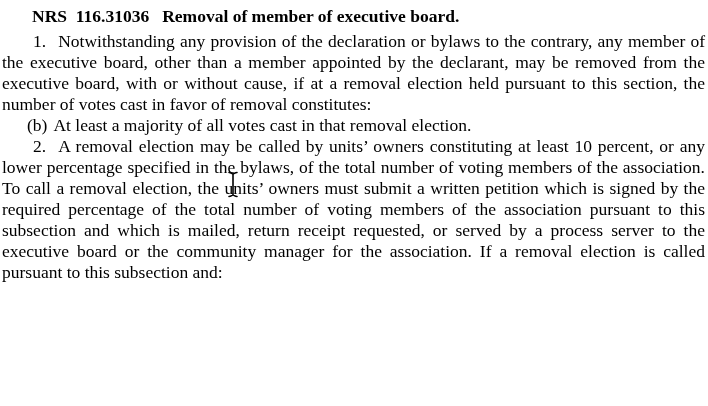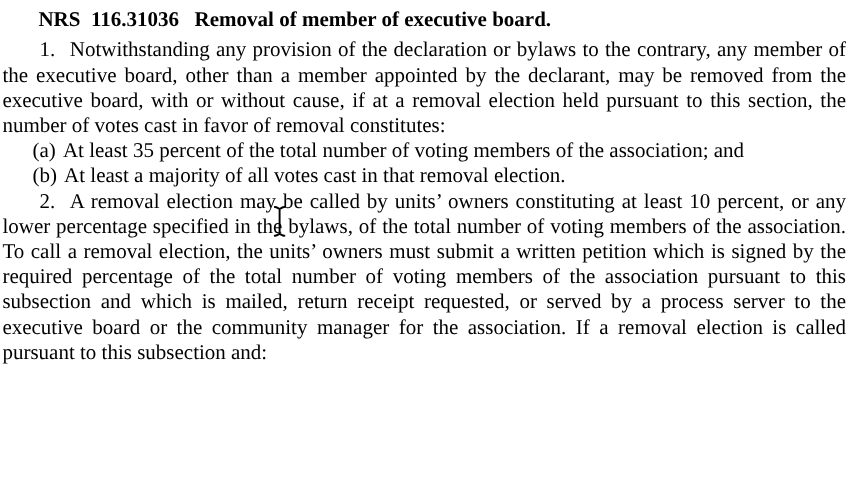--- a/index.html
+++ b/index.html
@@ -51,21 +51,20 @@
 </style>
 </head>
 <body>
 
 <div class="page">
 
   <h1 class="heading"><span>NRS&nbsp;&nbsp;116.31036</span><span class="hgap"></span><span>Removal of member of executive board.</span></h1>
 
   <p class="para num"><span class="marker">1.</span><span>Notwithstanding any provision of the declaration or bylaws to the contrary, any member of the executive board, other than a member appointed by the declarant, may be removed from the executive board, with or without cause, if at a removal election held pursuant to this section, the number of votes cast in favor of removal constitutes:</span></p>
 
-  <p class="para let"><span class="marker">(a)</span><span>At least 35 percent of the total number of voting members of the association; and</span></p>
 
   <p class="para let"><span class="marker">(b)</span><span>At least a majority of all votes cast in that removal election.</span></p>
 
   <p class="para num"><span class="marker">2.</span><span>A removal election may be called by units’ owners constituting at least 10 percent, or any lower percentage specified in the bylaws, of the total number of voting members of the association. To call a removal election, the units’ owners must submit a written petition which is signed by the required percentage of the total number of voting members of the association pursuant to this subsection and which is mailed, return receipt requested, or served by a process server to the executive board or the community manager for the association. If a removal election is called pursuant to this subsection and:</span></p>
 
 
   <div class="cursor">
     <svg width="12" height="27" viewBox="0 0 12 27" xmlns="http://www.w3.org/2000/svg">
       <path d="M2 1.5 C4 1.5 5 3 6 3 C7 3 8 1.5 10 1.5 M6 3 L6 24 M2 25.5 C4 25.5 5 24 6 24 C7 24 8 25.5 10 25.5" stroke="#000000" stroke-width="1.6" fill="none" stroke-linecap="round"></path>
     </svg>

